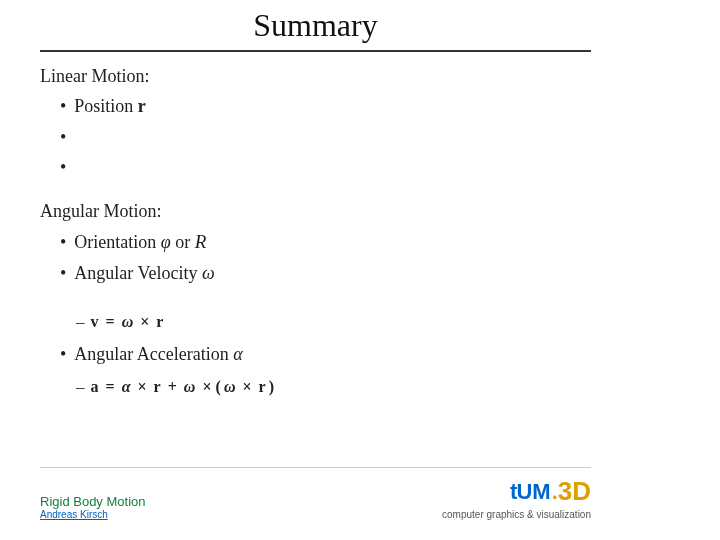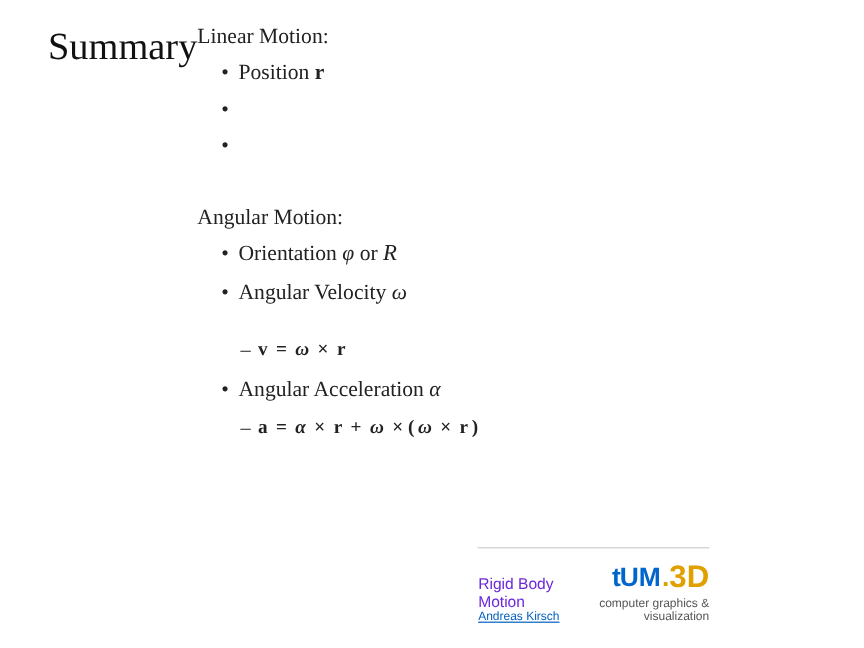--- a/index.html
+++ b/index.html
@@ -11,22 +11,23 @@
       font-family: 'Times New Roman', Times, serif;
       font-size: 18px;
       color: #222;
       overflow: hidden;
       position: relative;
     }
 
     .page {
       width: 631px;
       height: 540px;
-      padding: 20px 40px 20px 40px;
-      display: flex;
+      padding: 7px 40px 20px 40px;
+      display: flex;
+      flex-direction: column;
     }
 
     .title-area {
       text-align: center;
       margin-bottom: 6px;
     }
 
     .title {
       font-size: 32px;
       font-weight: normal;
@@ -37,21 +38,21 @@
     .divider {
       border: none;
       border-top: 2px solid #333;
       margin-bottom: 14px;
     }
 
     .content {
       flex: 1;
       display: flex;
       flex-direction: column;
-      gap: 16px;
+      gap: 0;
     }
 
     .section-header {
       font-size: 18px;
       font-weight: normal;
       margin-bottom: 4px;
       font-family: 'Times New Roman', Times, serif;
     }
 
     .bullet-list {
@@ -89,21 +90,21 @@
     }
 
     .footer-left {
       display: flex;
       flex-direction: column;
       gap: 0;
     }
 
     .footer-title {
       font-size: 13px;
-      color: #6d28d9;
+      color: #15803d;
       font-family: Arial, sans-serif;
       font-weight: normal;
     }
 
     .footer-link {
       font-size: 10px;
       color: #0060c0;
       text-decoration: underline;
       font-family: Arial, sans-serif;
       cursor: pointer;

